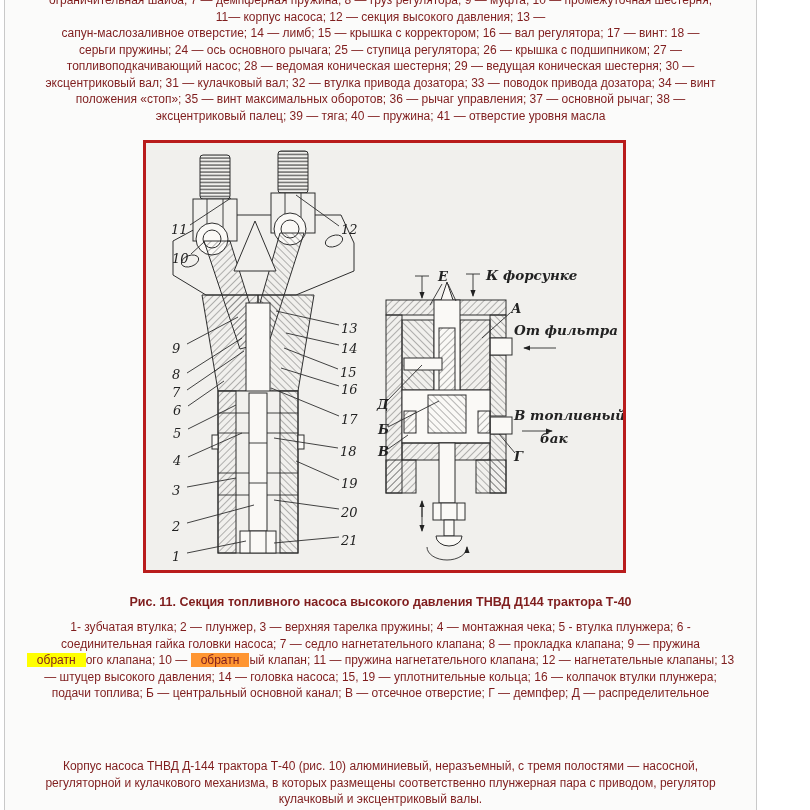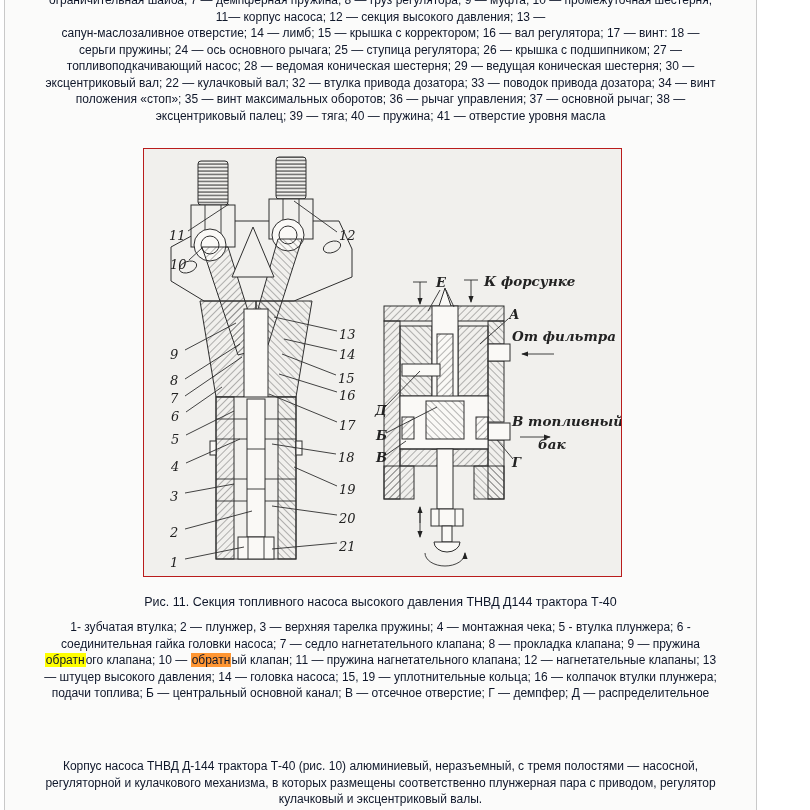--- a/index.html
+++ b/index.html
@@ -1,29 +1,29 @@
 <!DOCTYPE html>
 <html><head>
 <meta charset="utf-8">
 <style>
   html,body{margin:0;padding:0;background:#ffffff;}
   .page{position:relative;width:810px;height:810px;background:#ffffff;overflow:hidden;
-        font-family:"Liberation Sans", sans-serif;color:#0f172a;}
+        font-family:"Liberation Sans", sans-serif;color:#7f1d1d;}
   .content{position:absolute;left:4px;top:0;width:753px;height:810px;background:#fbfbfa;
            border-left:1px solid #c9c9c9;border-right:1px solid #c9c9c9;box-sizing:border-box;}
   .tblock{position:absolute;left:0;width:100%;text-align:center;font-size:12px;line-height:16.5px;}
   .tblock .t-line{white-space:nowrap;}
   .top-legend{top:-8px;}
   .lower-legend{top:619px;}
   .body-par{top:758px;}
   .caption{position:absolute;left:0;top:595px;width:100%;text-align:center;
-           font-size:12.5px;font-weight:normal;white-space:nowrap;}
-  .hl{padding:0 1px;}
-  .figure-box{position:absolute;left:138px;top:148px;width:477px;height:427px;
-              background:#f1f0ed;border:1px solid #b91c1c;box-sizing:content-box;}
+           font-size:12.5px;font-weight:bold;white-space:nowrap;}
+  .hl{padding:0 10px;}
+  .figure-box{position:absolute;left:138px;top:140px;width:477px;height:427px;
+              background:#f1f0ed;border:3px solid #b91c1c;box-sizing:content-box;}
   .figure-box svg{display:block;width:477px;height:427px;}
   svg text{font-family:"DejaVu Serif", serif;font-style:italic;fill:#222;}
   svg .num{font-size:13px;}
   svg .ltr{font-size:13px;font-weight:bold;}
   svg .ann{font-size:13.5px;font-weight:bold;}
   svg .ln{stroke:#2e2e2e;stroke-width:0.9;fill:none;}
   svg .part{stroke:#2e2e2e;stroke-width:1;fill:#f1f0ed;}
   svg .white{stroke:#2e2e2e;stroke-width:1;fill:#faf9f6;}
   svg .h45{stroke:#2e2e2e;stroke-width:1;fill:url(#h45);}
   svg .h135{stroke:#2e2e2e;stroke-width:1;fill:url(#h135);}
@@ -34,21 +34,21 @@
 
 <div class="page">
   <div class="content">
 
     <div class="tblock top-legend">
         <div class="t-line">ограничительная шайба; 7 — демпферная пружина; 8 — груз регулятора; 9 — муфта; 10 — промежуточная шестерня;</div>
         <div class="t-line">11— корпус насоса; 12 — секция высокого давления; 13 —</div>
         <div class="t-line">сапун-маслозаливное отверстие; 14 — лимб; 15 — крышка с корректором; 16 — вал регулятора; 17 — винт: 18 —</div>
         <div class="t-line">серьги пружины; 24 — ось основного рычага; 25 — ступица регулятора; 26 — крышка с подшипником; 27 —</div>
         <div class="t-line">топливоподкачивающий насос; 28 — ведомая коническая шестерня; 29 — ведущая коническая шестерня; 30 —</div>
-        <div class="t-line">эксцентриковый вал; 22 — кулачковый вал; 32 — втулка привода дозатора; 33 — поводок привода дозатора; 34 — винт</div>
+        <div class="t-line">эксцентриковый вал; 31 — кулачковый вал; 32 — втулка привода дозатора; 33 — поводок привода дозатора; 34 — винт</div>
         <div class="t-line">положения «стоп»; 35 — винт максимальных оборотов; 36 — рычаг управления; 37 — основной рычаг; 38 —</div>
         <div class="t-line">эксцентриковый палец; 39 — тяга; 40 — пружина; 41 — отверстие уровня масла</div>
       </div>
 
     <div class="figure-box">
       <svg viewBox="0 0 477 427" preserveAspectRatio="none">
         <defs>
           <pattern id="h45" width="5" height="5" patternUnits="userSpaceOnUse" patternTransform="rotate(45)">
             <line x1="0" y1="0" x2="0" y2="5" stroke="#4a4a4a" stroke-width="0.8"></line>
           </pattern>

